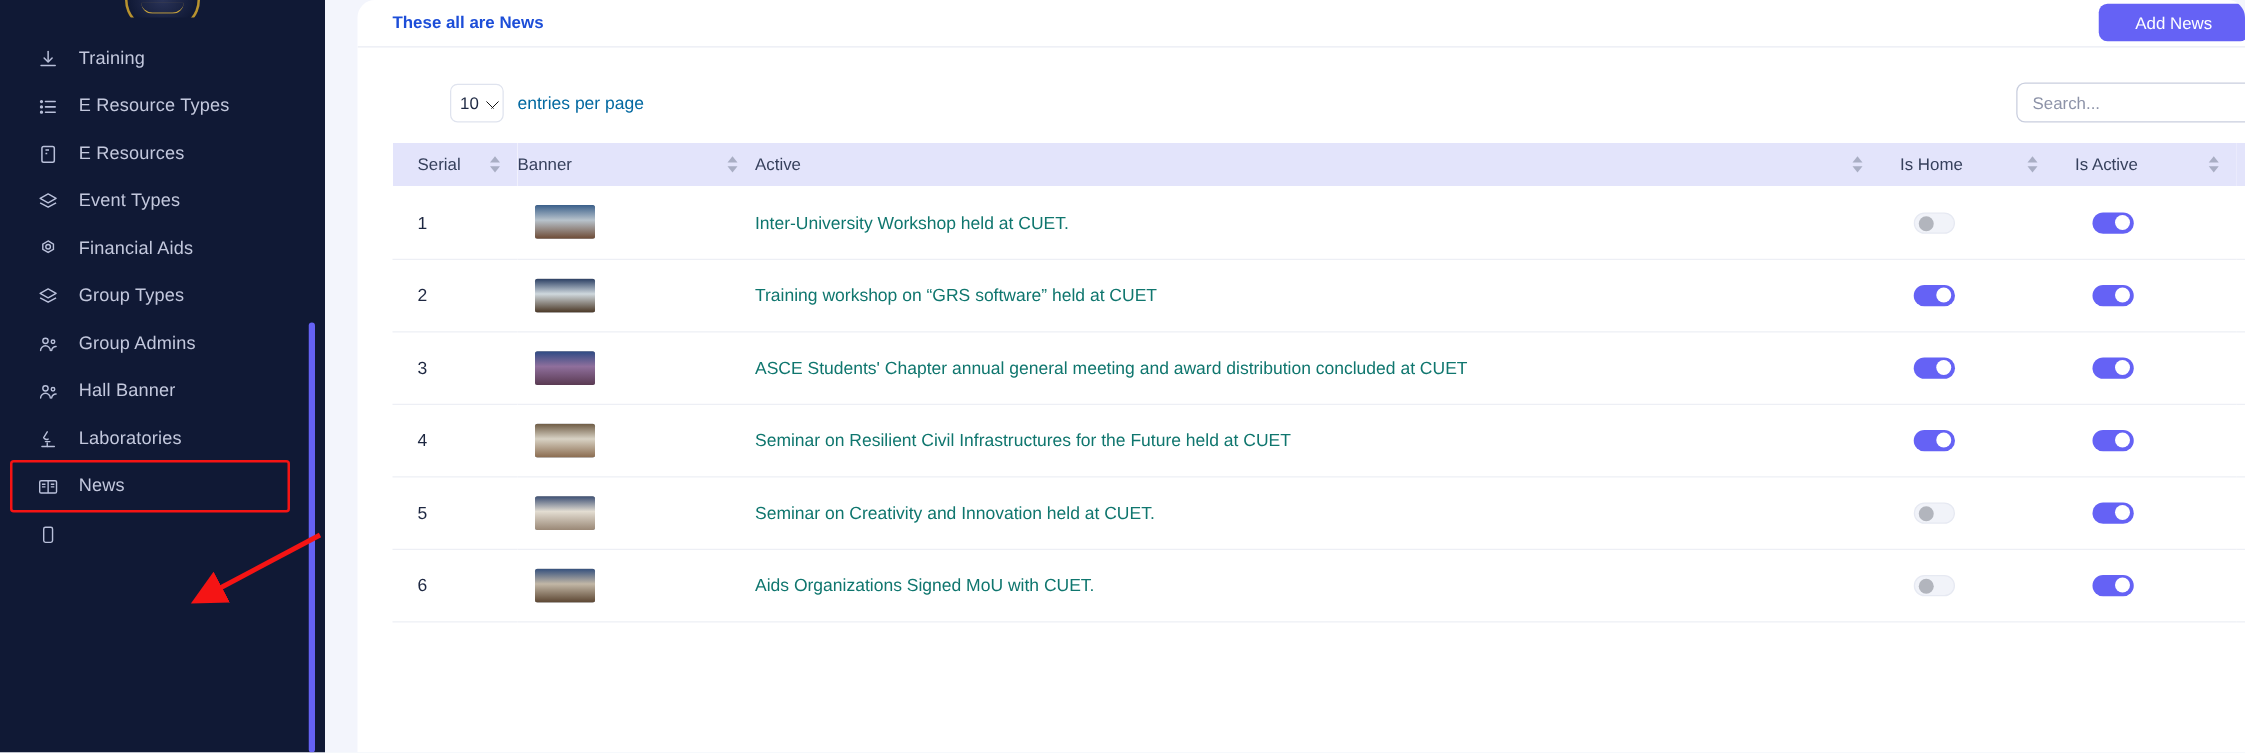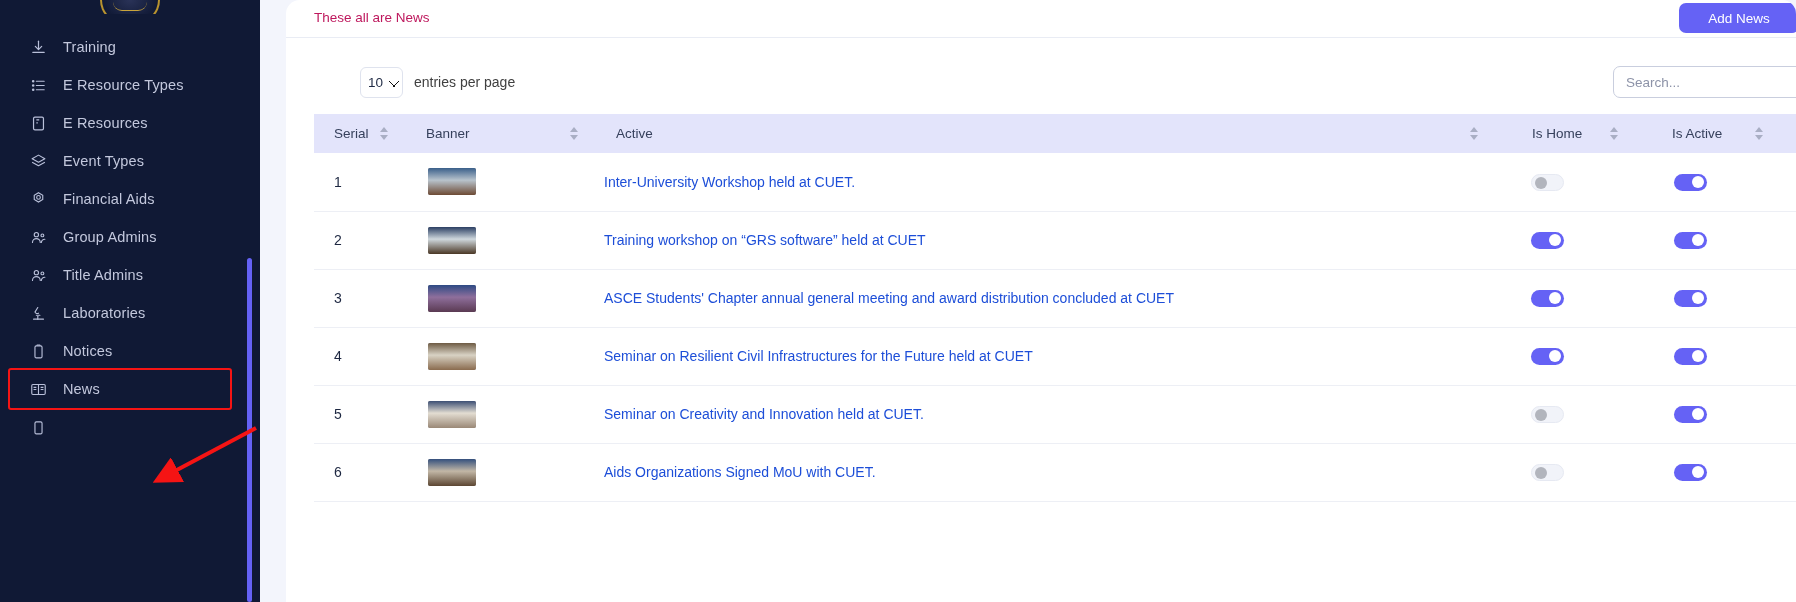--- a/index.html
+++ b/index.html
@@ -99,22 +99,23 @@
     position: relative;
     overflow: hidden;
   }
   .card-head {
     padding: 9px 28px 0 28px;
     height: 37px;
     position: relative;
   }
   .card-subtitle {
     font-size: 13.5px;
-    color: #be185d;
+    color: #1d4ed8;
     line-height: 18px;
+    font-weight: bold;
   }
   .add-btn {
     position: absolute;
     right: -3px; top: 3px;
     background: #6562f5;
     color: #fff;
     border: none;
     border-radius: 7px;
     height: 30px;
     min-width: 120px;
@@ -139,21 +140,21 @@
     font-size: 13.5px;
     color: #1f2a44;
     font-family: "Liberation Sans", sans-serif;
     padding: 0 4px 0 7px;
     background:
       linear-gradient(45deg, transparent 49%, #111 50%, #111 53%, transparent 54%) no-repeat 28px 13px / 6px 6px,
       linear-gradient(-45deg, transparent 49%, #111 50%, #111 53%, transparent 54%) no-repeat 32px 13px / 6px 6px,
       #fff;
     cursor: pointer;
   }
-  .entries-label { font-size: 14px; color: #404040; }
+  .entries-label { font-size: 14px; color: #0369a1; }
   .search-input {
     border: 1px solid #c9cede;
     border-radius: 7px;
     height: 32px;
     width: 330px;
     padding: 0 12px;
     font-size: 13.5px;
     color: #3b4560;
     font-family: "Liberation Sans", sans-serif;
     outline: none;
@@ -164,21 +165,21 @@
   
   .table-wrap { padding: 12px 28px 0 28px; }
   table { width: 1610px; border-collapse: collapse; table-layout: fixed; }
   thead tr { background: #e3e4fb; }
   thead th {
     font-size: 13.5px;
     color: #36405c;
     font-weight: normal;
     text-align: left;
     height: 35px;
-    padding: 12px;
+    padding: 0;
     vertical-align: middle;
     position: relative;
   }
   thead th .th-in { display: flex; align-items: center; }
   thead th .lbl { white-space: nowrap; }
   .sort-ic {
     display: inline-flex; flex-direction: column; justify-content: center;
     gap: 3px; margin-left: auto; padding-right: 14px;
     cursor: pointer;
   }
@@ -212,21 +213,21 @@
     width: 48px; height: 27px;
     border-radius: 2px;
     display: block;
     margin-left: 14px;
     object-fit: cover;
     background: #8c8d92;
     position: relative;
     overflow: hidden;
   }
   .thumb .sky { position: absolute; inset: 0; }
-  td.title { color: #1d4ed8; padding-right: 10px; }
+  td.title { color: #0f766e; padding-right: 10px; }
   td.cell-toggle { text-align: left; }
 
   .toggle {
     display: inline-block;
     width: 33px; height: 17px;
     border-radius: 10px;
     position: relative;
     cursor: pointer;
     vertical-align: middle;
   }
@@ -306,20 +307,29 @@
       <div class="nav-item">
         <span class="ic">
           <svg viewBox="0 0 24 24" fill="none" stroke="currentColor" stroke-width="1.6">
               <path d="M12 2.5 18 6v6l-6 3.5L6 12V6l6-3.5Z"></path>
               <circle cx="12" cy="9" r="2.6"></circle>
             </svg>
         </span>
         <span>Financial Aids</span>
       </div>
 
+      <div class="nav-item">
+        <span class="ic">
+          <svg viewBox="0 0 24 24" fill="none" stroke="currentColor" stroke-width="1.6" stroke-linejoin="round">
+              <path d="M12 3 3 8l9 5 9-5-9-5Z"></path>
+              <path d="m3 13 9 5 9-5"></path>
+            </svg>
+        </span>
+        <span>Group Types</span>
+      </div>
 
       <div class="nav-item">
         <span class="ic">
           <svg viewBox="0 0 24 24" fill="none" stroke="currentColor" stroke-width="1.6" stroke-linecap="round">
               <circle cx="9" cy="8" r="3"></circle>
               <path d="M3.5 19a5.5 5.5 0 0 1 11 0"></path>
               <circle cx="17.5" cy="9" r="2"></circle>
               <path d="M16 19a4.8 4.8 0 0 1 5-4.6"></path>
             </svg>
         </span>
@@ -328,45 +338,36 @@
 
       <div class="nav-item">
         <span class="ic">
           <svg viewBox="0 0 24 24" fill="none" stroke="currentColor" stroke-width="1.6" stroke-linecap="round">
               <circle cx="9" cy="8" r="3"></circle>
               <path d="M3.5 19a5.5 5.5 0 0 1 11 0"></path>
               <circle cx="17.5" cy="9" r="2"></circle>
               <path d="M16 19a4.8 4.8 0 0 1 5-4.6"></path>
             </svg>
         </span>
-        <span>Title Admins</span>
+        <span>Hall Banner</span>
       </div>
 
       <div class="nav-item">
         <span class="ic">
           <svg viewBox="0 0 24 24" fill="none" stroke="currentColor" stroke-width="1.6" stroke-linecap="round" stroke-linejoin="round">
               <path d="M11 3.5 7 10a3.6 3.6 0 0 0 5 1.6"></path>
               <path d="M9 14.5h5"></path>
               <path d="M5 20h14"></path>
               <path d="M11 16v4"></path>
             </svg>
         </span>
         <span>Laboratories</span>
       </div>
 
 
-      <div class="nav-item">
-        <span class="ic">
-          <svg viewBox="0 0 24 24" fill="none" stroke="currentColor" stroke-width="1.6" stroke-linejoin="round">
-              <rect x="7" y="4" width="10" height="17" rx="2"></rect>
-              <path d="M10 4V2.8h4V4"></path>
-            </svg>
-        </span>
-        <span>Notices</span>
-      </div>
 
       <div class="nav-item highlighted">
         <span class="ic">
           <svg viewBox="0 0 24 24" fill="none" stroke="currentColor" stroke-width="1.6" stroke-linejoin="round">
               <rect x="2.5" y="5" width="19" height="14" rx="1.6"></rect>
               <path d="M12 5v14"></path>
               <path d="M5 9h4M5 12h4M15 9h4M15 12h4"></path>
             </svg>
         </span>
         <span>News</span>

